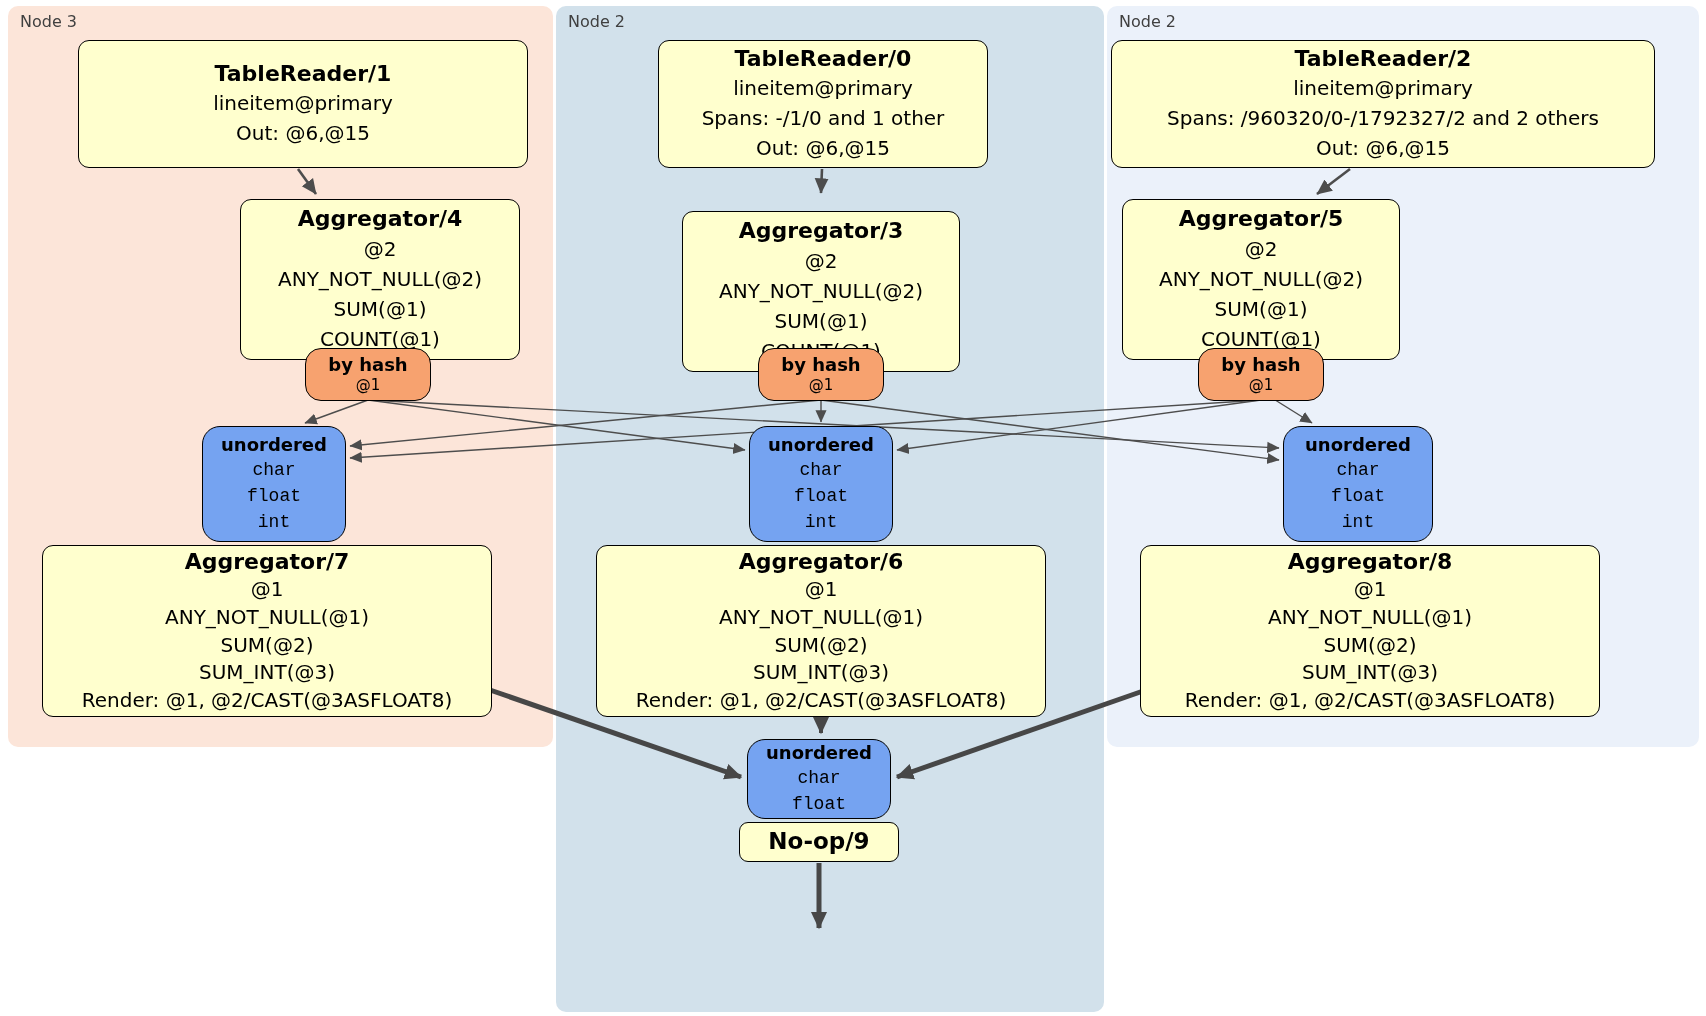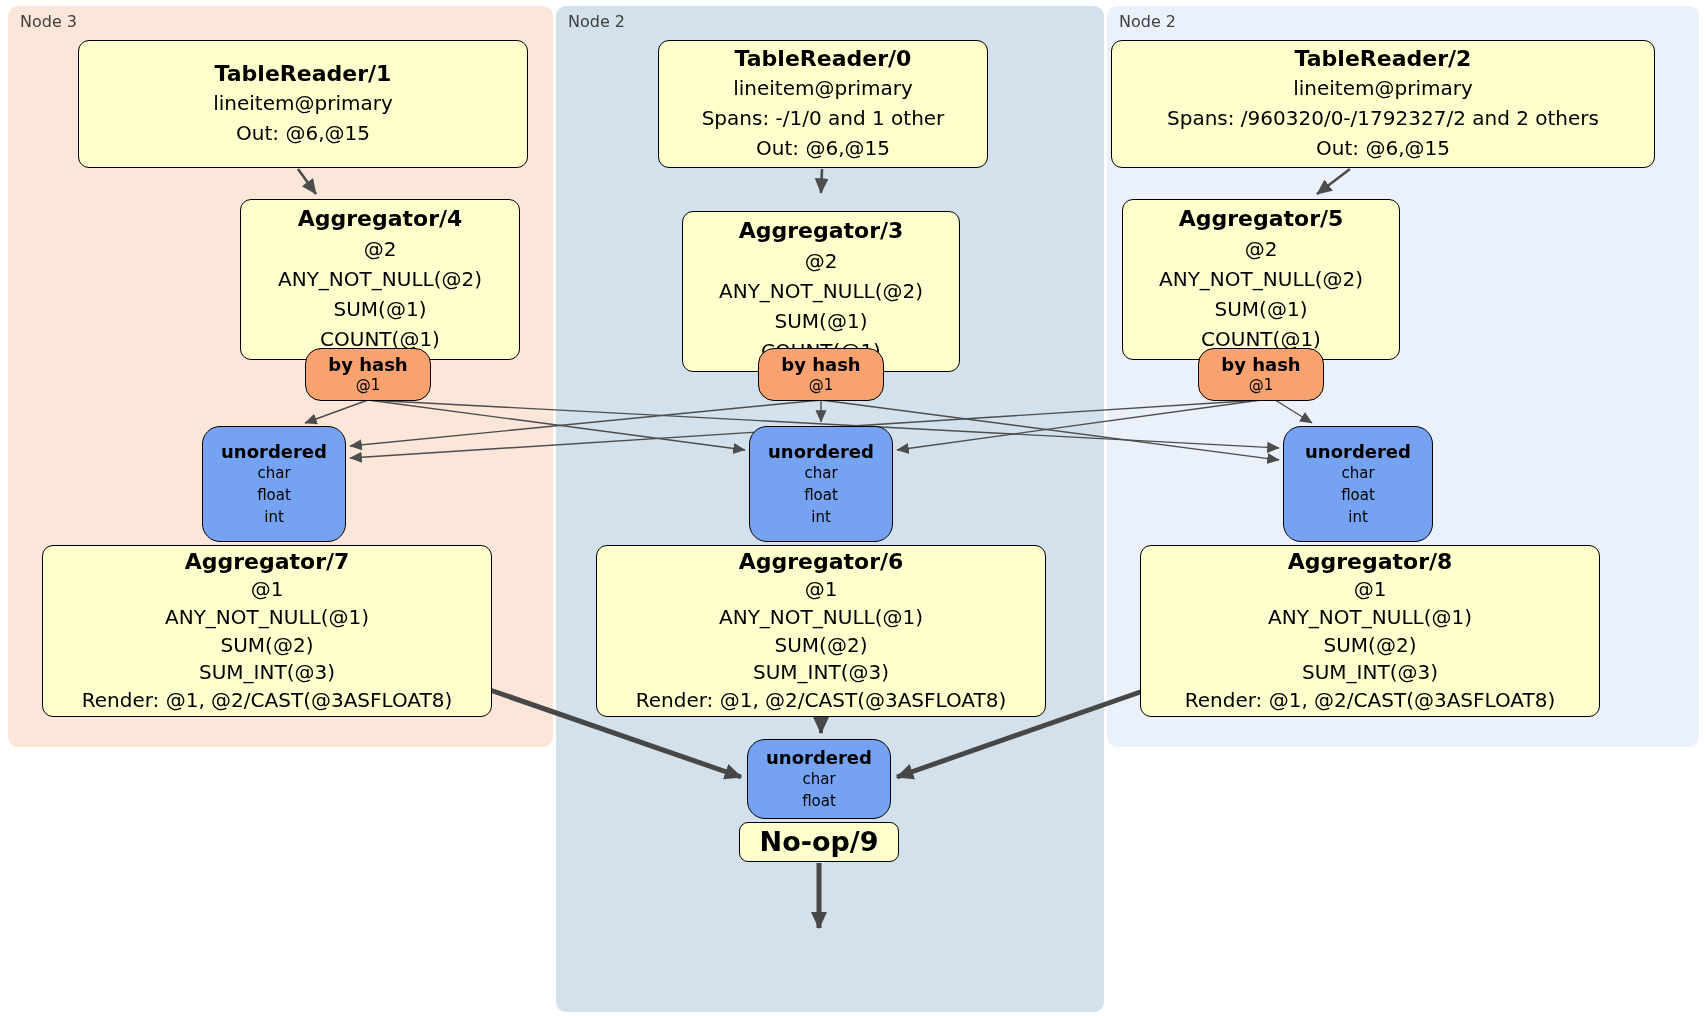--- a/index.html
+++ b/index.html
@@ -20,22 +20,22 @@
     text-align:center; padding:2px 6px;
   }
   .box .title { font-weight:bold; font-size:22px; line-height:1.3; white-space:nowrap; }
   .box .bl { font-size:20px; line-height:1.5; white-space:nowrap; }
   .box.tight .bl { line-height:1.38; }
   .router { background:var(--router-fill,#f7a26f); border-radius:16px; z-index:3; padding:10px 4px; }
   .router .title { font-size:18px; line-height:1.25; }
   .router .sub { font-size:15px; line-height:1.25; }
   .sync { background:var(--sync-fill,#75a3f1); border-radius:18px; z-index:3; padding:2px 4px; }
   .sync .title { font-weight:bold; font-size:18px; line-height:1.3; }
-  .sync .bl { font-size:15px; line-height:1.45; }
-  .final-box .title { font-size:27px; }
+  .sync .bl { font-size:18px; line-height:1.45;font-family:Liberation Mono, monospace; }
+  .final-box .title { font-size:23px; }
 </style>
 </head>
 <body>
 
 <div class="canvas">
 
   <div class="region n3" style="left:8px;top:6px;width:545px;height:741px;"></div>
   <div class="region n1" style="left:556px;top:6px;width:548px;height:1006px;"></div>
   <div class="region n2" style="left:1107px;top:6px;width:592px;height:741px;"></div>
   <div class="region-label" style="left:20px;top:12px;">Node 3</div>

